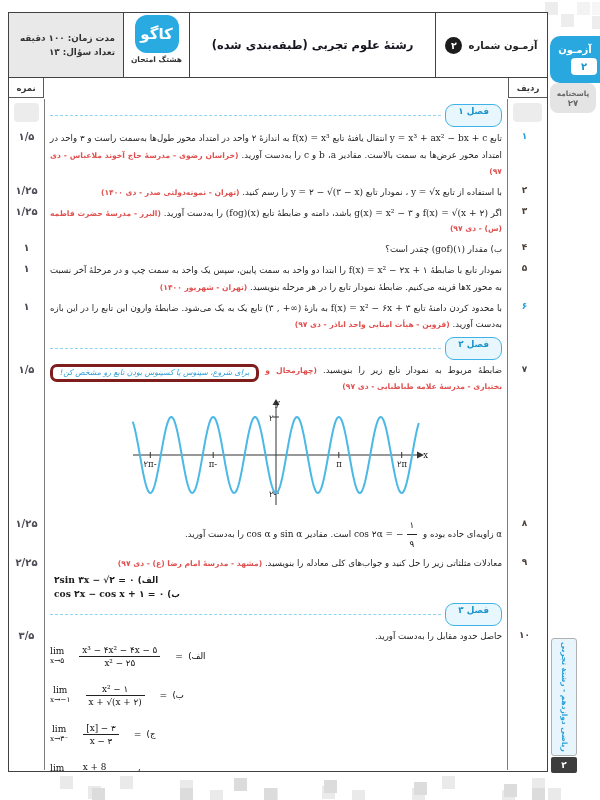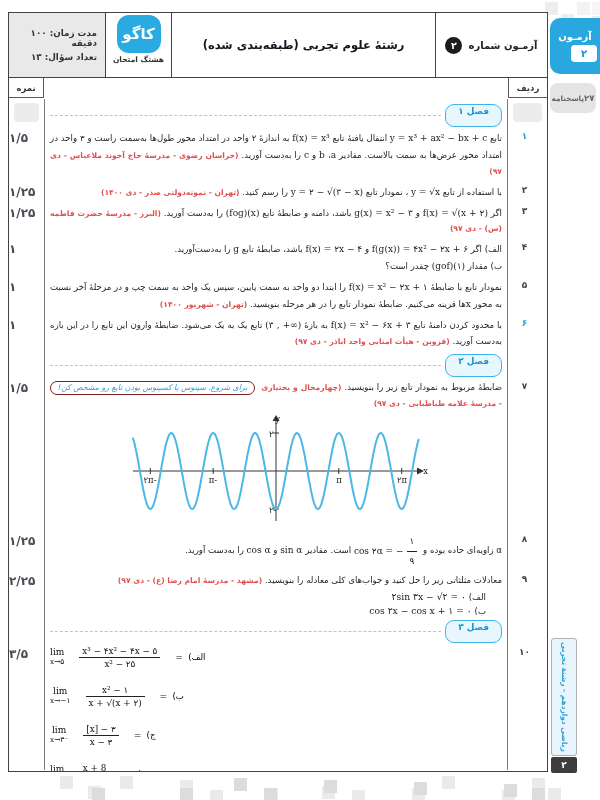--- a/index.html
+++ b/index.html
@@ -22,21 +22,21 @@
          font-size:9.5px;font-weight:bold;display:flex;align-items:center;justify-content:center;}
   .hdr-title{flex:1;border-left:1.4px solid #424242;display:flex;flex-direction:column;
              align-items:center;justify-content:center;gap:3px;}
   .t1{font-size:14.5px;font-weight:bold;color:#151520;}
   .t2{font-size:11.5px;font-weight:bold;color:#151520;}
   .hdr-logo{width:66px;border-left:1.4px solid #424242;display:flex;flex-direction:column;
             align-items:center;justify-content:flex-start;padding-top:2px;}
   .logo-mark{width:44px;height:38px;background:#29abe2;border-radius:12px;color:#fff;
              font-size:15px;font-weight:bold;display:flex;align-items:center;justify-content:center;}
   .logo-cap{font-size:7.5px;font-weight:bold;color:#333;margin-top:2px;}
-  .hdr-dur{width:96px;background:#e9e9e9;display:flex;flex-direction:column;justify-content:center;
+  .hdr-dur{width:114px;background:#e9e9e9;display:flex;flex-direction:column;justify-content:center;
            gap:4px;padding-right:8px;font-size:8.8px;font-weight:bold;color:#333;}
 
   
   .labels{height:21px;position:relative;}
   .lbl{position:absolute;top:0;height:20px;display:flex;align-items:center;justify-content:center;
        font-size:8.5px;font-weight:bold;color:#333;box-sizing:border-box;}
   .lbl-radif{right:0;width:39px;border-left:1.2px solid #5a5a5a;border-bottom:1.2px solid #5a5a5a;}
   .lbl-nomreh{left:0;width:35px;border-right:1.2px solid #5a5a5a;border-bottom:1.2px solid #5a5a5a;}
 
   
@@ -54,68 +54,68 @@
   .divider{display:flex;align-items:center;gap:4px;margin:2px 0 3px 0;}
   .pill{background:#e8f6fd;border:1.2px solid #3fb3e8;border-radius:9px;color:#1a93cc;
         font-size:8.8px;font-weight:bold;padding:1px 12px 10px;white-space:nowrap;}
   .dash{flex:1;border-top:1.5px dashed #8fd4f2;height:0;}
 
   
   .q{position:relative;margin-bottom:4px;}
   .qnum{position:absolute;right:-42px;width:39px;text-align:center;top:1px;
         font-size:9px;font-weight:bold;color:#4a413c;}
   .qnum.blue{color:#29a0dc;}
-  .qscore{position:absolute;left:-41px;width:35px;text-align:left;top:1px;
-          font-size:12px;font-weight:bold;color:#4a4a55;}
+  .qscore{position:absolute;left:-41px;width:35px;text-align:center;top:1px;
+          font-size:10px;font-weight:bold;color:#4a4a55;}
   .qtext{font-size:8.6px;color:#1c1c1c;line-height:1.85;text-align:justify;}
   .qtext .m{direction:ltr;unicode-bidi:isolate;font-family:"DejaVu Serif","DejaVu Sans",serif;
             font-size:9px;}
   .src{color:#e0504f;font-size:7.6px;font-weight:bold;}
   .mf{display:inline-flex;align-items:center;direction:ltr;
       font-family:"DejaVu Serif","DejaVu Sans",serif;font-size:9px;}
   .frac{display:inline-block;vertical-align:middle;text-align:center;margin:0 3px;}
   .fnum{display:block;border-bottom:1px solid #222;padding:0 3px 1px;font-size:8.8px;}
   .fden{display:block;padding:1px 3px 0;font-size:8.8px;}
 
   
   .q7line{display:flex;justify-content:space-between;align-items:flex-start;gap:6px;}
-  .note{border:1px solid #7f1d1d;border-radius:7px;color:#2f9fd6;font-size:7.8px;
+  .note{border:3px solid #7f1d1d;border-radius:7px;color:#2f9fd6;font-size:7.8px;
         font-style:italic;padding:1px 7px 2px;white-space:nowrap;margin-top:1px;}
   .chart-wrap{text-align:center;margin:2px 0 0 0;}
   .axis{stroke:#333;stroke-width:1;}
   .axisfill{fill:#333;}
   .tick{stroke:#333;stroke-width:1;}
   .curve{stroke:#4cb8e6;stroke-width:2;fill:none;stroke-linecap:round;}
   .cl{font-family:"DejaVu Serif","DejaVu Sans",serif;font-size:8.5px;fill:#222;}
 
   
-  .eq-row{direction:rtl;text-align:right;margin:2px 14px 3px 0;font-size:8.8px;color:#1c1c1c;}
+  .eq-row{direction:rtl;text-align:left;margin:2px 14px 3px 0;font-size:8.8px;color:#1c1c1c;font-weight:bold;}
   .eq-row .lbl-f{font-size:8.6px;margin-right:2px;}
   .eq-row .m{direction:ltr;unicode-bidi:isolate;font-family:"DejaVu Serif","DejaVu Sans",serif;
              font-size:9.2px;margin-left:4px;}
   .lim-row{position:relative;direction:rtl;text-align:left;margin:0 10px 9px 0;min-height:30px;}
   .lim-math{display:inline-flex;direction:ltr;align-items:center;gap:12px;
             font-family:"DejaVu Serif","DejaVu Sans",serif;font-size:9.2px;color:#111;
             vertical-align:middle;}
   .limword{display:inline-block;text-align:center;}
   .lw{display:block;font-size:9px;line-height:1.1;}
   .ls{display:block;font-size:7.4px;line-height:1.1;}
   .lim-label{font-size:8.6px;font-family:"DejaVu Sans",sans-serif;margin-right:3px;
              vertical-align:middle;}
   .lim-src{position:absolute;right:4px;top:8px;}
 
   
-  .tab{position:absolute;left:550px;top:18px;width:50px;height:56px;background:#29a8e0;
+  .tab{position:absolute;left:550px;top:36px;width:50px;height:47px;background:#29a8e0;
        border-radius:10px 0 0 10px;display:flex;flex-direction:column;align-items:center;
        justify-content:center;gap:3px;}
   .tab-label{color:#fff;font-size:10px;font-weight:bold;}
   .tab-num{background:#fff;color:#1a93cc;font-size:10px;font-weight:bold;width:26px;height:17px;
            border-radius:4px;display:flex;align-items:center;justify-content:center;margin-left:18px;}
   .answer-box{position:absolute;left:550px;top:83px;width:46px;height:30px;background:#e4e4e4;
-              border-radius:8px;display:flex;flex-direction:row;align-items:center;
+              border-radius:8px;display:flex;flex-direction:column;align-items:center;
               justify-content:center;color:#666;font-weight:bold;}
   .ab1{font-size:7.3px;} .ab2{font-size:8.5px;}
   .side-foot{position:absolute;left:551px;top:638px;width:24px;height:116px;background:#e8f5fc;
              border:1px solid #b0b0b0;border-radius:3px;display:flex;align-items:center;
              justify-content:center;}
   .side-foot span{writing-mode:vertical-rl;font-size:7.4px;font-weight:bold;color:#2a9fd8;
                   letter-spacing:.5px;}
   .side-page{position:absolute;left:551px;top:757px;width:26px;height:16px;background:#3d3d3d;
              color:#fff;font-size:9px;font-weight:bold;display:flex;align-items:center;
              justify-content:center;border-radius:2px;}
@@ -197,21 +197,20 @@
       </div>
 
       <div class="q">
         <span class="qnum">۳</span>
         <div class="qtext"><span>اگر </span><span class="m" dir="ltr">f(x) = √(x + ۲)</span><span> و </span><span class="m" dir="ltr">g(x) = x² − ۳</span><span> باشد، دامنه و ضابطهٔ تابع </span><span class="m" dir="ltr">(fog)(x)</span><span> را به‌دست آورید. </span><span class="src">(البرز - مدرسهٔ حضرت فاطمه (س) - دی ۹۷)</span></div>
         <span class="qscore">۱/۲۵</span>
       </div>
 
       <div class="q">
         <span class="qnum">۴</span>
-        <div class="qtext"><span>الف) اگر </span><span class="m" dir="ltr">f(g(x)) = ۴x² − ۲x + ۶</span><span> و </span><span class="m" dir="ltr">f(x) = ۲x − ۴</span><span> باشد، ضابطهٔ تابع </span><span class="m" dir="ltr">g</span><span> را به‌دست‌آورید.</span></div>
         <div class="qtext"><span>ب) مقدار </span><span class="m" dir="ltr">(gof)(۱)</span><span> چقدر است؟</span></div>
         <span class="qscore">۱</span>
       </div>
 
       <div class="q">
         <span class="qnum">۵</span>
         <div class="qtext"><span>نمودار تابع با ضابطهٔ </span><span class="m" dir="ltr">f(x) = x² − ۲x + ۱</span><span> را ابتدا دو واحد به سمت پایین، سپس یک واحد به سمت چپ و در مرحلهٔ آخر نسبت به محور </span><span class="m" dir="ltr">x</span><span>ها قرینه می‌کنیم. ضابطهٔ نمودار تابع را در هر مرحله بنویسید. </span><span class="src">(تهران - شهریور ۱۴۰۰)</span></div>
         <span class="qscore">۱</span>
       </div>
 
@@ -284,20 +283,21 @@
         <span class="qscore">۲/۲۵</span>
       </div>
 
       <div class="divider">
         <span class="pill">فصل ۳</span>
         <span class="dash"></span>
       </div>
 
       <div class="q">
         <span class="qnum">۱۰</span>
+        <div class="qtext"><span>حاصل حدود مقابل را به‌دست آورید.</span></div>
 
         <div class="lim-row">
           <span class="lim-label">الف)</span>
           <span class="lim-math" dir="ltr">
             <span class="limword">
                 <span class="lw">lim</span>
                 <span class="ls">x→۵</span>
               </span>
             <span class="frac">
                 <span class="fnum">x³ − ۴x² − ۴x − ۵</span>

